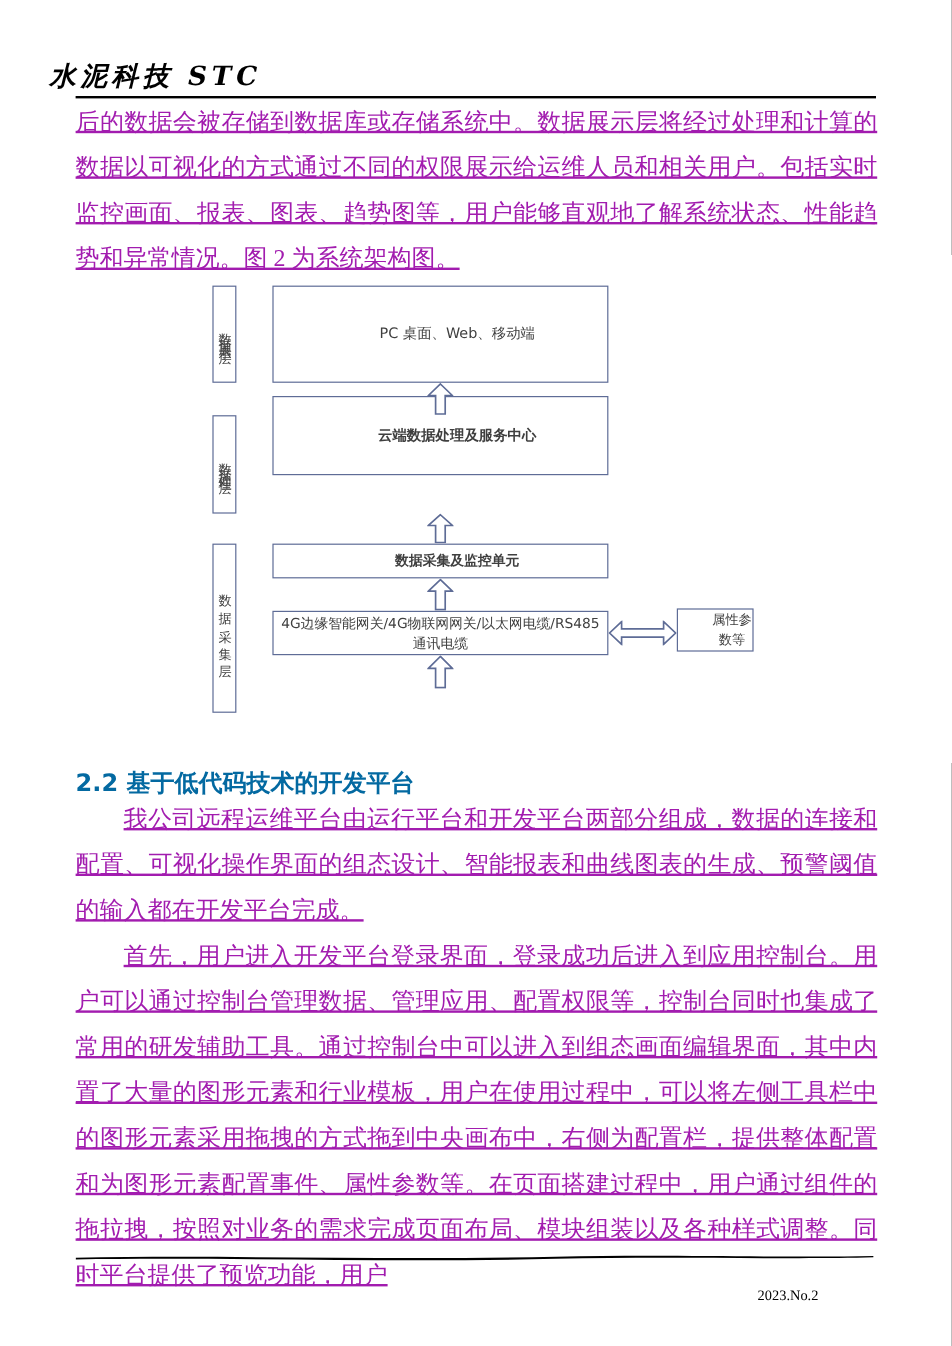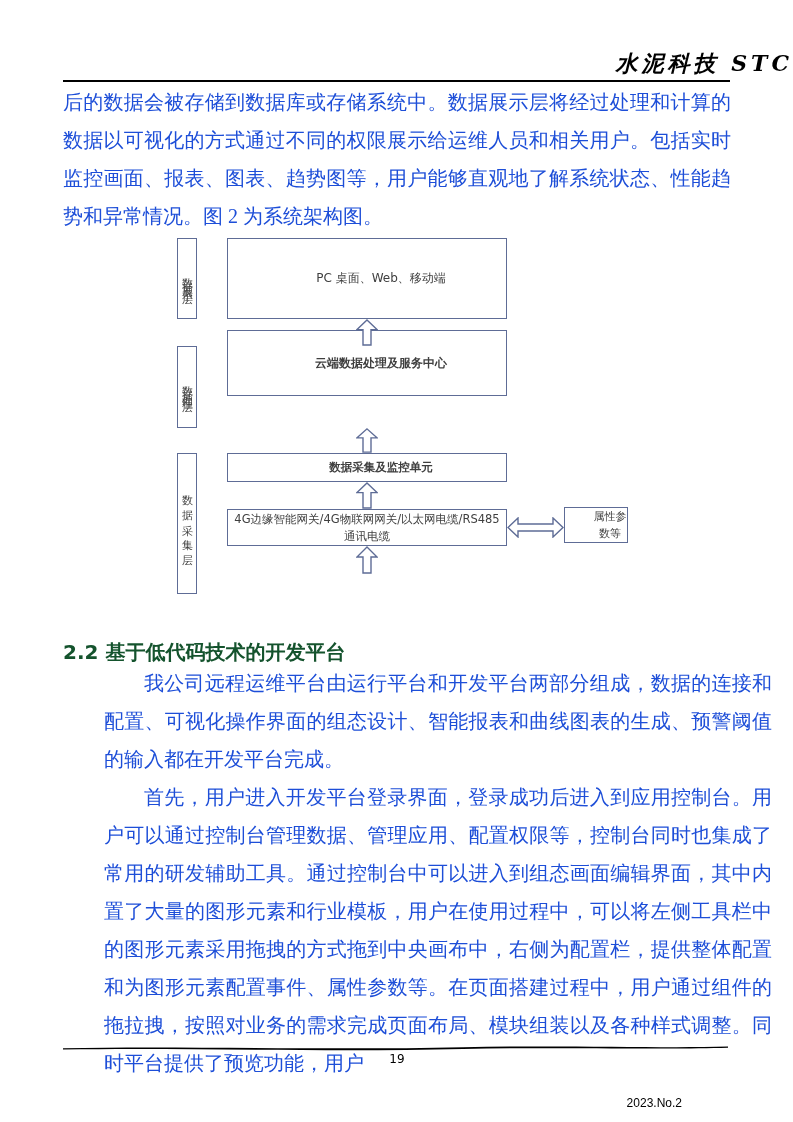--- a/index.html
+++ b/index.html
@@ -13,49 +13,50 @@
     width:793px;height:1122px;
     margin:0 auto;
     background:#ffffff;
     font-family:"Liberation Serif","DejaVu Serif",serif;
     color:#000;
     overflow:hidden;
   }
   
   .journal-title{
     position:absolute;top:49px;left:0;right:0;
-    text-align:right;
+    text-align:left;
     font-size:22px;
     font-style:italic;
     font-weight:bold;
     letter-spacing:4px;
     font-family:"DejaVu Serif","Liberation Serif",serif;
     margin-left:41px;
   }
   .header-rule{
     position:absolute;top:80px;left:63px;right:63px;
     border-top:2px solid #000;
   }
   
   .bodyblock{
     position:absolute;left:63px;width:668px;
     font-size:20px;line-height:38px;
     text-align:justify;
-    color:#1d4ed8;
+    color:#a21caf;
+    text-decoration:underline;
   }
   .bodyblock p{text-indent:2em;}
   .bodyblock p.noindent{text-indent:0;}
   #para1{top:83px;}
-  #textlower{top:664px;margin-left:41px;}
+  #textlower{top:664px;}
   .section-heading{
     position:absolute;top:638px;left:63px;width:668px;
     font-family:"DejaVu Sans","Liberation Sans",sans-serif;
     font-weight:bold;
     font-size:20px;line-height:28px;
-    color:#14532d;
+    color:#0369a1;
   }
   
   .figure{
     position:absolute;top:238px;left:177px;width:452px;height:358px;
     font-family:"DejaVu Sans","Liberation Sans",sans-serif;
     color:var(--diagram-text);
   }
   .dbox{
     position:absolute;
     border:1.3px solid var(--line);
@@ -106,22 +107,22 @@
   
   .footer-rule{position:absolute;top:1044px;left:63px;width:665px;height:8px;}
   .footer-rule svg{display:block;width:100%;height:100%;}
   .page-number{
     position:absolute;top:1052px;left:63px;width:668px;
     text-align:center;
     font-family:"DejaVu Sans","Liberation Sans",sans-serif;
     font-size:12px;color:#000;
   }
   .issue-number{
-    position:absolute;top:1096px;right:111px;
-    font-family:Liberation Sans, sans-serif;
+    position:absolute;top:1072px;right:111px;
+    font-family:Liberation Serif, serif;
     font-size:12px;color:#000;
   }
 </style>
 </head>
 <body>
 
 <div class="page">
 
   <div class="journal-title">水泥科技 STC</div>
   <div class="header-rule"></div>
@@ -181,16 +182,15 @@
   <div class="bodyblock" id="textlower">
     <p>我公司远程运维平台由运行平台和开发平台两部分组成，数据的连接和配置、可视化操作界面的组态设计、智能报表和曲线图表的生成、预警阈值的输入都在开发平台完成。</p>
     <p>首先，用户进入开发平台登录界面，登录成功后进入到应用控制台。用户可以通过控制台管理数据、管理应用、配置权限等，控制台同时也集成了常用的研发辅助工具。通过控制台中可以进入到组态画面编辑界面，其中内置了大量的图形元素和行业模板，用户在使用过程中，可以将左侧工具栏中的图形元素采用拖拽的方式拖到中央画布中，右侧为配置栏，提供整体配置和为图形元素配置事件、属性参数等。在页面搭建过程中，用户通过组件的拖拉拽，按照对业务的需求完成页面布局、模块组装以及各种样式调整。同时平台提供了预览功能，用户</p>
   </div>
 
   <div class="footer-rule">
     <svg viewBox="0 0 665 8" preserveAspectRatio="none">
       <path d="M0 4.2 C 120 1.6, 260 6.4, 400 3.2 C 500 1.2, 600 4.4, 665 2.6 L 665 3.8 C 600 5.8, 500 2.8, 400 5.0 C 260 8.4, 120 3.4, 0 5.6 Z" fill="#000"></path>
     </svg>
   </div>
-  <div class="page-number">19</div>
   <div class="issue-number">2023.No.2</div>
 
 </div>
 
 </body></html>

